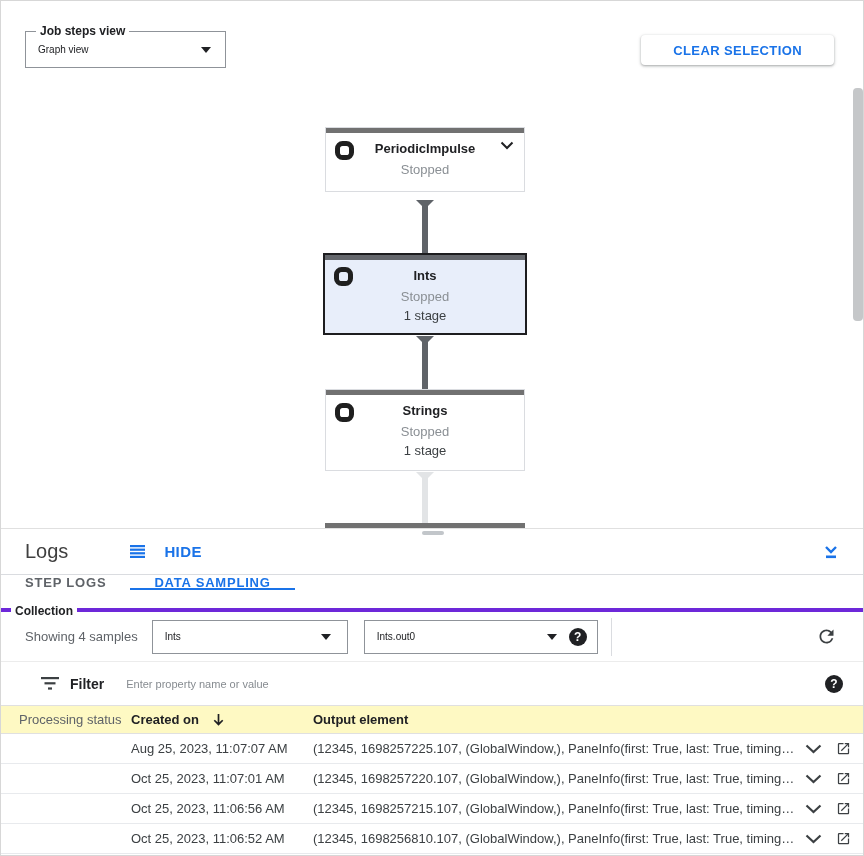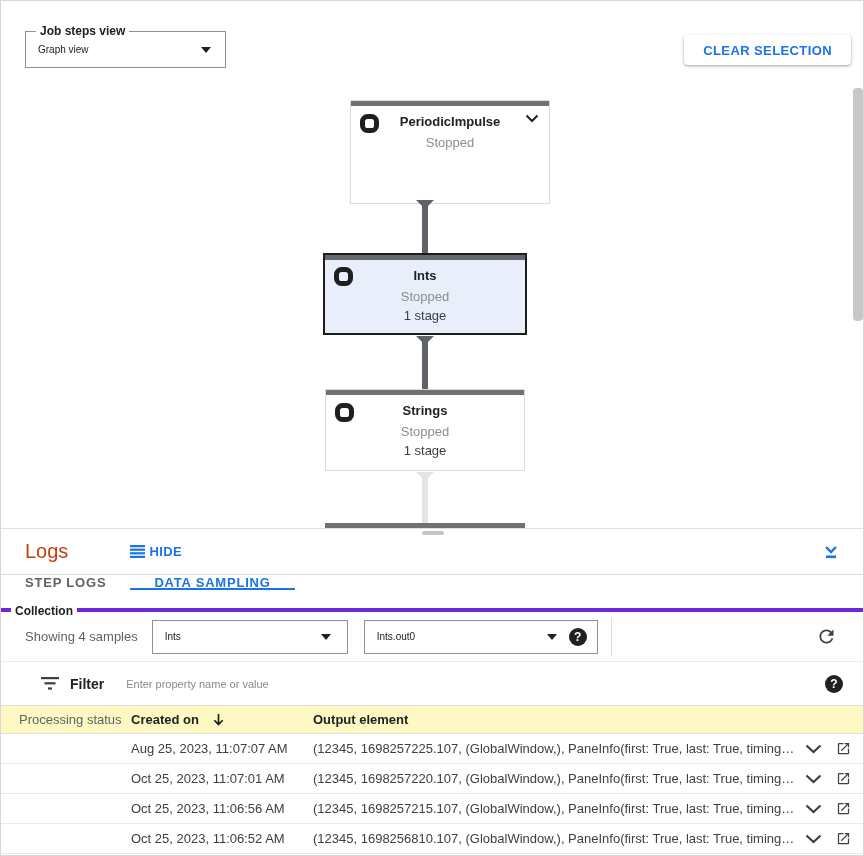--- a/index.html
+++ b/index.html
@@ -18,21 +18,21 @@
                    padding:0 4px; font-size:12px; font-weight:bold; color:#202124;
                    line-height:14px; white-space:nowrap; }
   .mselect-value { font-size:10px; color:#202124; padding-left:12px; flex:1;
                    white-space:nowrap; overflow:hidden; }
   .tri-down { width:0; height:0; border-left:5px solid transparent;
               border-right:5px solid transparent; border-top:6px solid #202124; }
 
   .select-jobsteps { left:24px; top:30px; width:201px; height:37px; }
   .select-jobsteps .tri-down { margin-right:14px; }
 
-  .btn-clear { position:absolute; right:12px; top:34px; height:30px; padding:0 19px;
+  .btn-clear { position:absolute; right:29px; top:34px; height:30px; padding:0 32px;
                background:#fff; border:none; border-radius:4px; color:#1a73e8;
                font-family:"Liberation Sans", sans-serif;
                font-size:13px; font-weight:bold; letter-spacing:0.4px; cursor:pointer;
                box-shadow:0 1px 2px rgba(60,64,67,.3), 0 1px 3px 1px rgba(60,64,67,.15); }
 
   .gnode { position:absolute; left:324px; width:200px; background:#fff;
            border:1px solid #dadce0; cursor:pointer; text-align:center; }
   .gnode-bar { position:absolute; left:0; top:0; right:0; height:5px; background:#717171; }
   .gnode.selected { left:322px; width:204px; border:2px solid #1d1d1f; background:#e8eefa; }
   .gnode.selected .gnode-bar { height:5px; background:#64676c; }
@@ -56,23 +56,23 @@
   .v-scrollbar { position:absolute; right:0; top:87px; width:10px; height:233px;
                  background:#c5c7c9; border-radius:4px; }
 
   
   .logs-panel { position:absolute; left:0; top:528px; width:862px; height:326px; background:#fff; }
   .drag-handle { position:absolute; left:421px; top:2px; width:22px; height:4px;
                  background:#c2c6ca; border-radius:2px; cursor:row-resize; }
 
   .logs-header { height:46px; display:flex; align-items:center; padding:0 24px;
                  border-bottom:1px solid #dadce0; }
-  .logs-title { font-size:20px; color:#c2410c; }
+  .logs-title { font-size:20px; color:#404040; }
   .hide-btn { display:flex; align-items:center; margin-left:62px; cursor:pointer; color:#1a73e8; }
-  .hide-label { font-size:13px; font-weight:bold; letter-spacing:0.4px; margin-left:4px; }
+  .hide-label { font-size:15px; font-weight:bold; letter-spacing:0.4px; margin-left:19px; }
   .spacer { flex:1; }
   .collapse-btn { cursor:pointer; display:flex; align-items:center; }
 
   .tabs-row { height:37px; display:flex; align-items:flex-start; border-bottom:4px solid #6d28d9; }
   .tab { padding:0 24px; display:flex; align-items:center; font-size:13px; font-weight:bold;
          letter-spacing:0.8px; color:#5f6368; cursor:pointer; position:relative; }
   .tab.active { color:#1a73e8; }
   .tab.active::after { content:""; position:absolute; left:0; right:0; bottom:0;
                        height:2px; background:#1a73e8; }
 
@@ -122,21 +122,21 @@
   <div class="graph-area">
 
     <div class="mselect select-jobsteps">
       <span class="mselect-label">Job steps view</span>
       <span class="mselect-value">Graph view</span>
       <span class="tri-down"></span>
     </div>
 
     <button class="btn-clear">CLEAR SELECTION</button>
 
-    <div class="gnode" style="top:99px; height:104px;margin-left:25px;">
+    <div class="gnode" style="top:126px; height:65px;">
       <div class="gnode-bar"></div>
       <span class="gnode-icon"></span>
       <div class="gnode-title">PeriodicImpulse</div>
       <div class="gnode-status">Stopped</div>
       <svg class="gnode-chevron" width="14" height="9" viewBox="0 0 14 9">
         <polyline points="1.5,1.5 7,7 12.5,1.5" fill="none" stroke="#202124" stroke-width="2"></polyline>
       </svg>
     </div>
 
     <div class="gedge-line" style="top:199px; height:53px;"></div>

